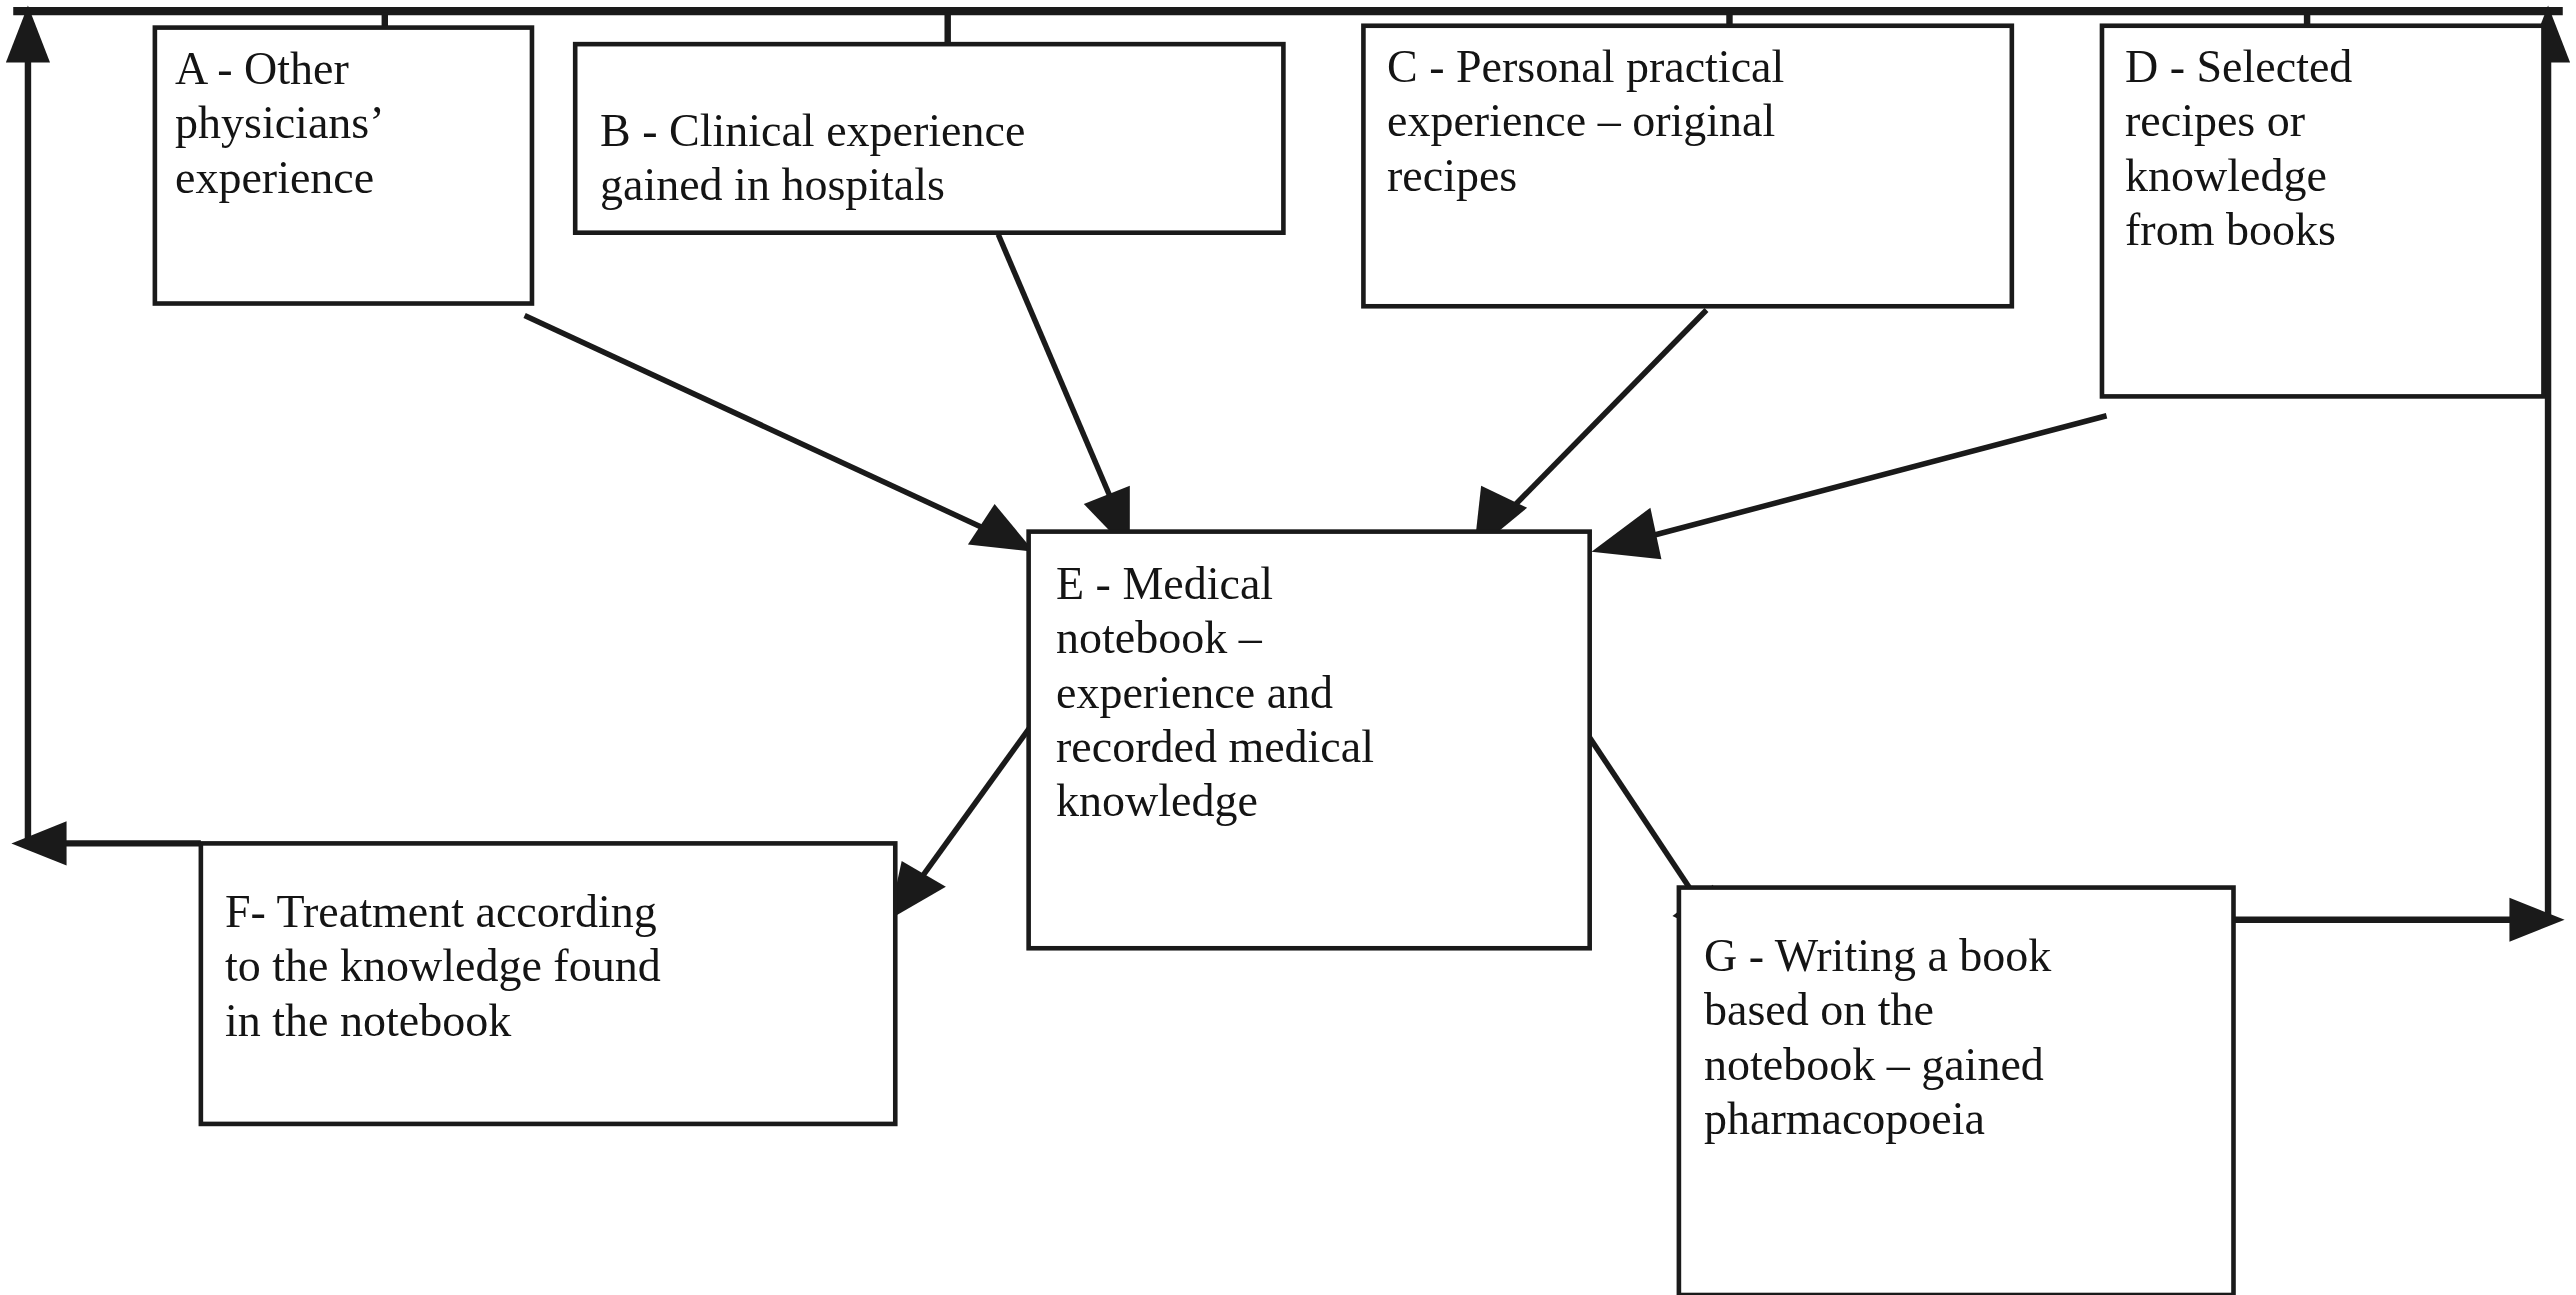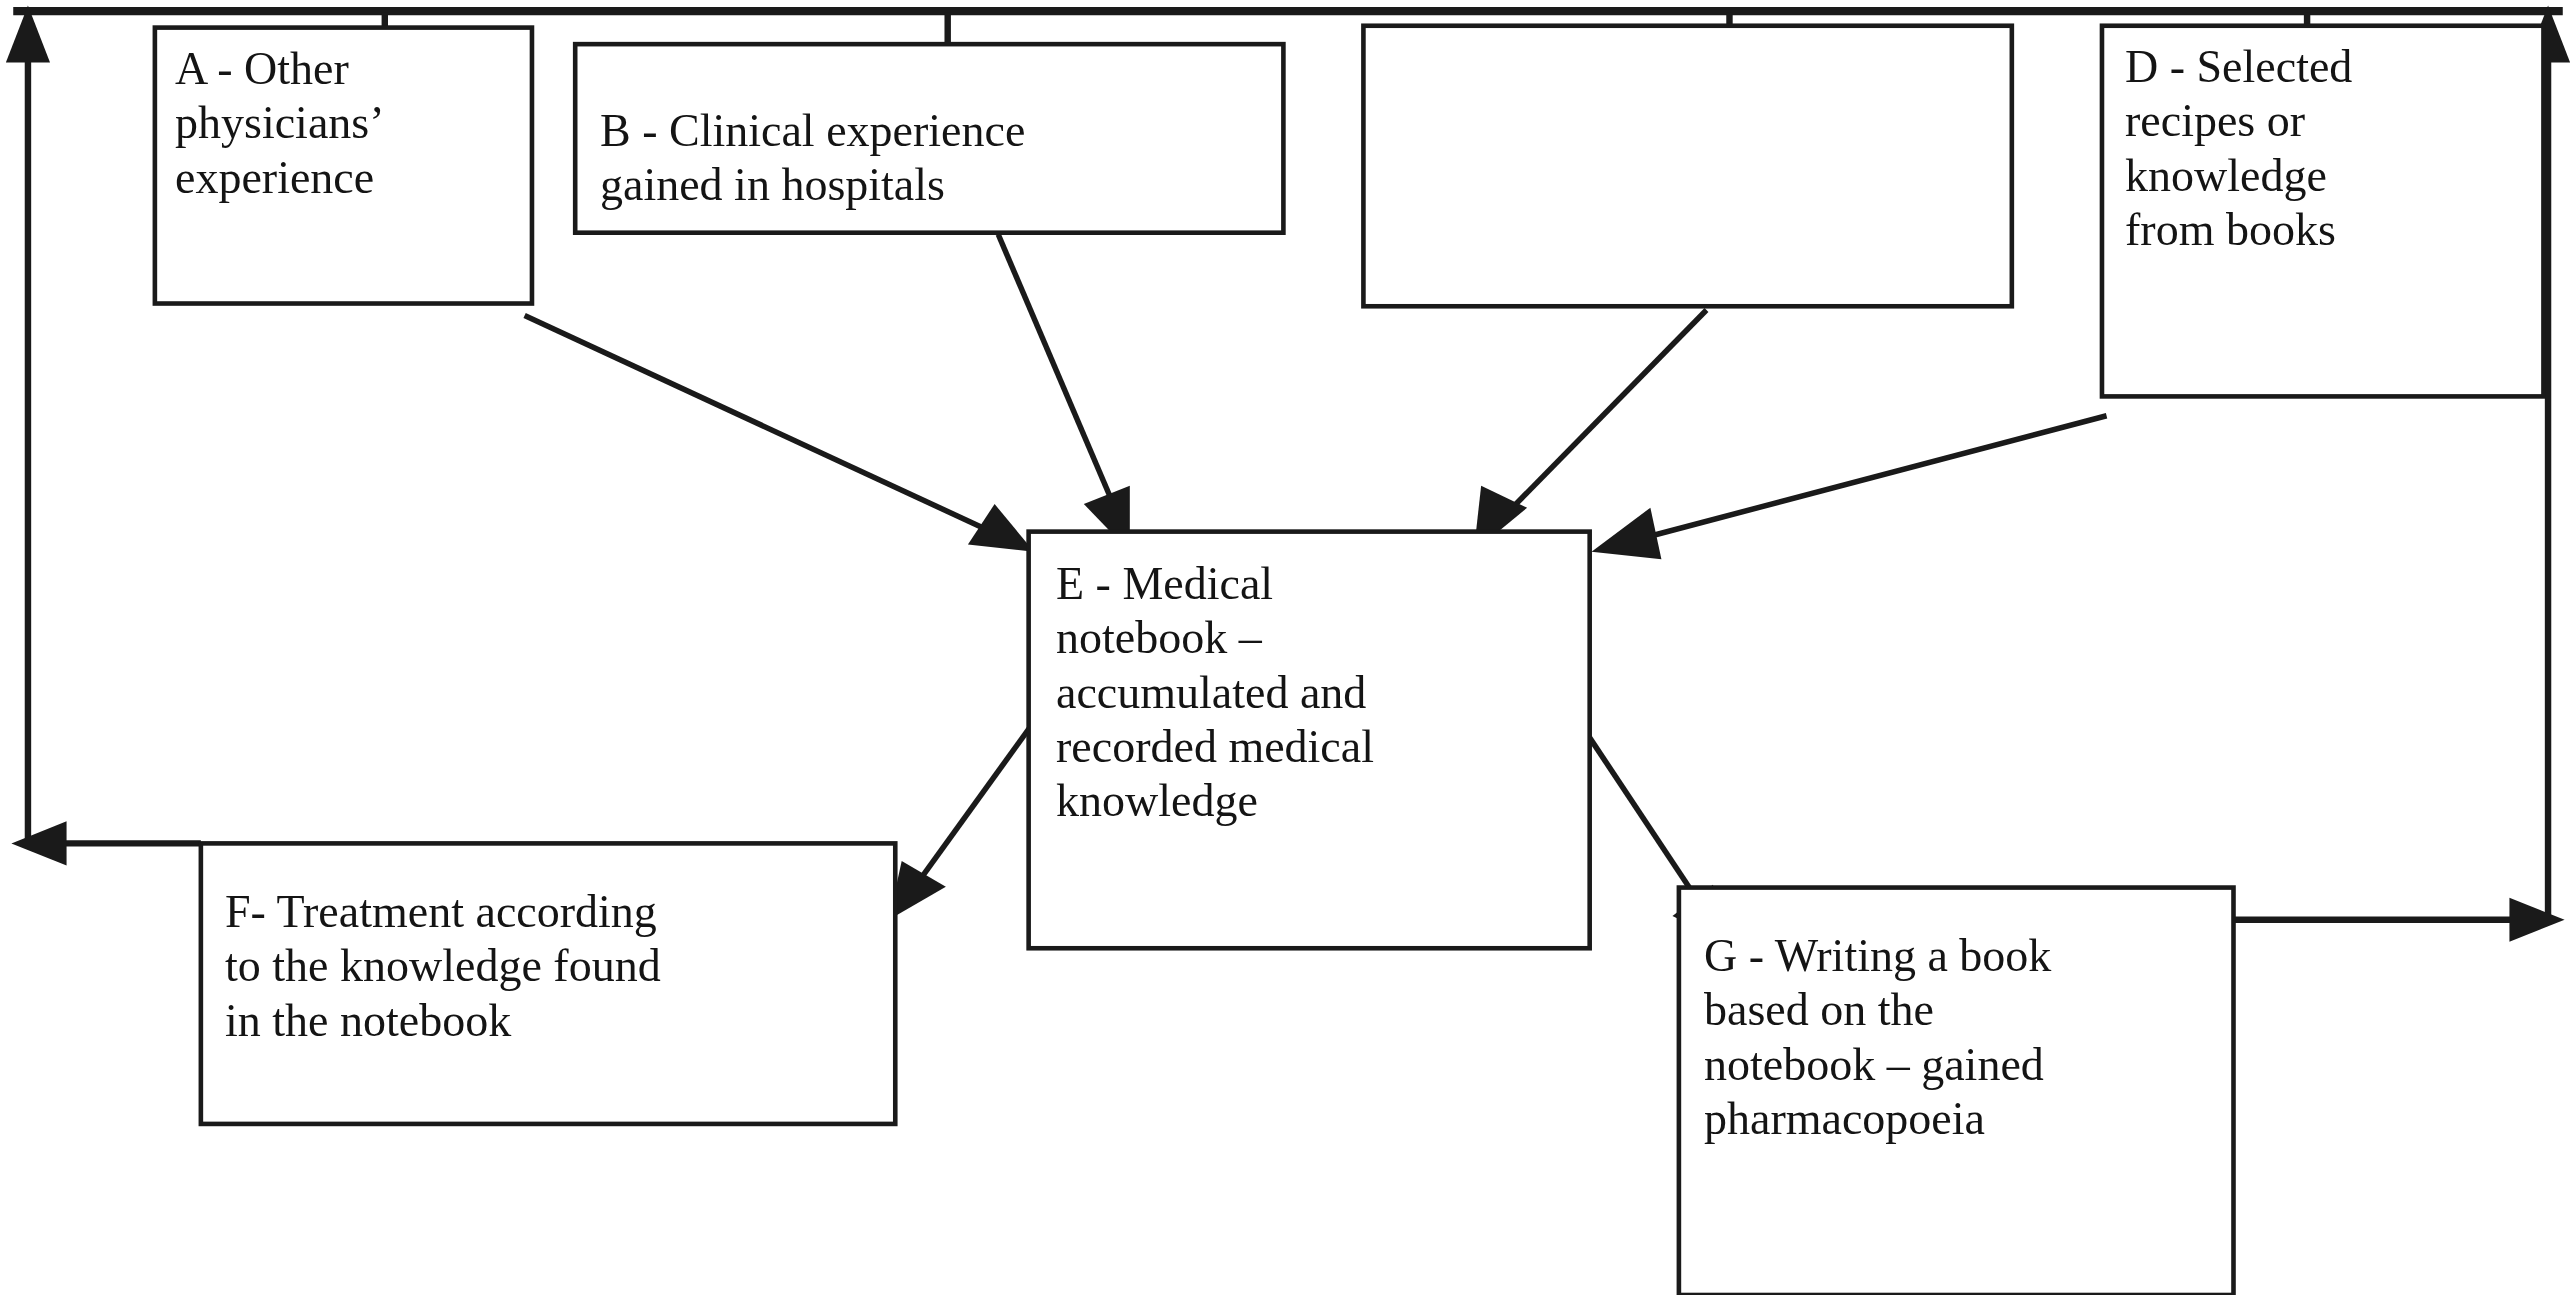--- a/index.html
+++ b/index.html
@@ -130,32 +130,37 @@
     <div class="node-label">A - Other
 physicians’
 experience</div>
   </div>
 
   <div class="label-wrap" style="left:600px; top:57px; width:672px;margin-top:47px;">
     <div class="node-label">B - Clinical experience
 gained in hospitals</div>
   </div>
 
+  <div class="label-wrap" style="left:1387px; top:40px; width:626px;">
+    <div class="node-label">C - Personal practical
+experience – original
+recipes</div>
+  </div>
 
   <div class="label-wrap" style="left:2125px; top:40px; width:414px;">
     <div class="node-label">D - Selected
 recipes or
 knowledge
 from books</div>
   </div>
 
   <div class="label-wrap" style="left:1056px; top:557px; width:534px;">
     <div class="node-label">E - Medical
 notebook –
-accumulated and
+experience and
 recorded medical
 knowledge</div>
   </div>
 
   <div class="label-wrap" style="left:225px; top:885px; width:662px;">
     <div class="node-label">F- Treatment according
 to the knowledge found
 in the notebook</div>
   </div>
 

